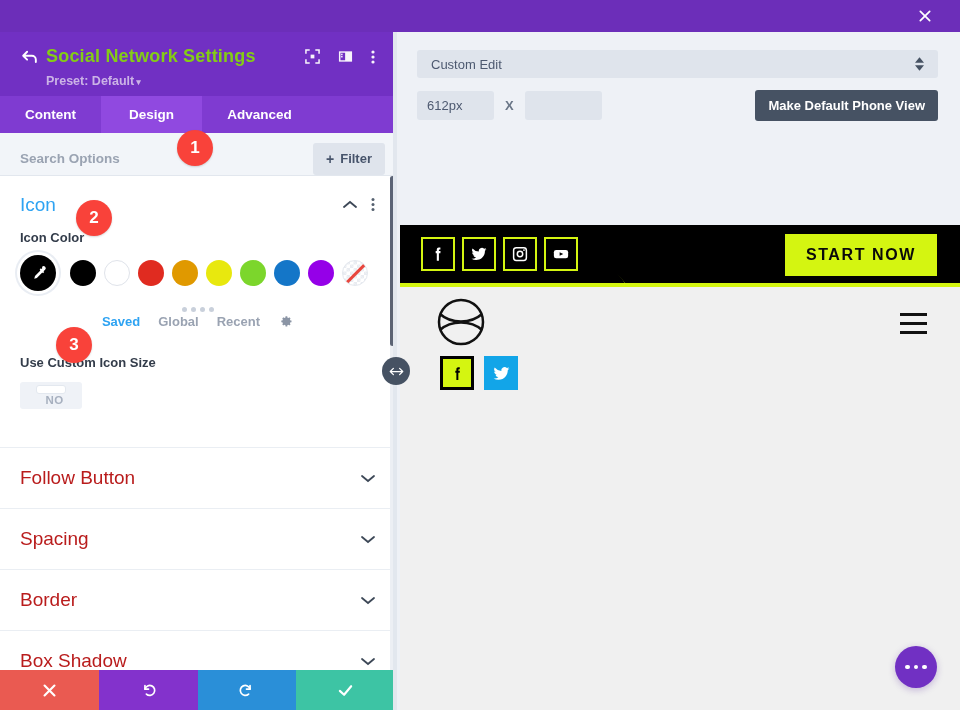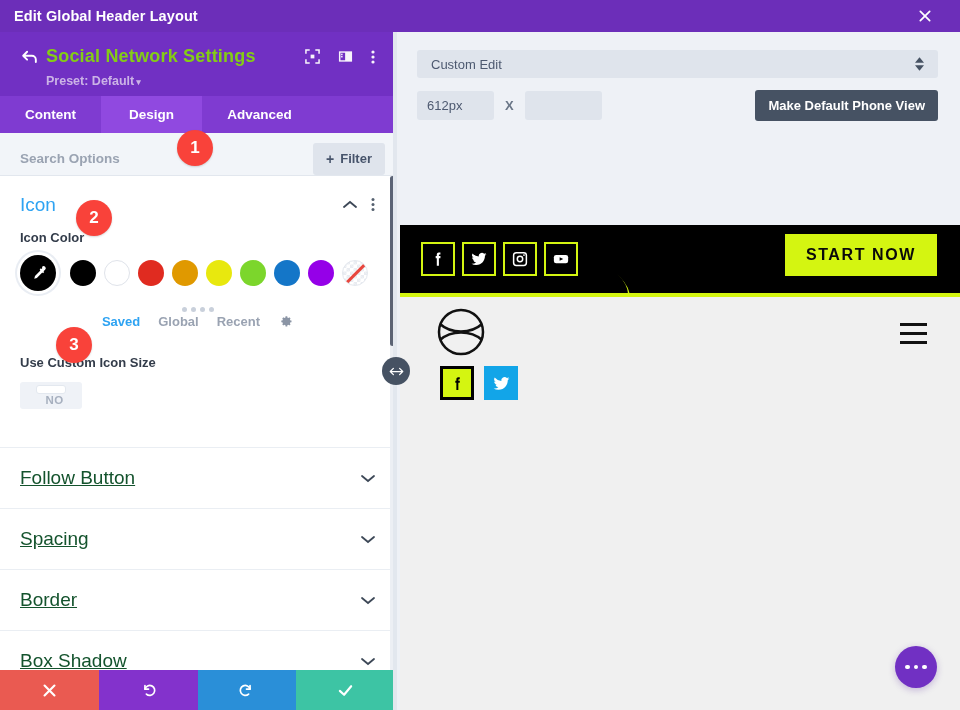--- a/index.html
+++ b/index.html
@@ -173,21 +173,21 @@
     margin-left: 7px; letter-spacing: .4px;
   }
 
   .collapsed-sections { margin-top: 38px; }
   .sec-collapsed {
     height: 61px; border-top: 1px solid #eaeef3;
     display: flex; align-items: center;
     padding: 0 20px; cursor: pointer;
   }
   .sec-collapsed .c-title {
-    font-size: 19px; color: #14532d; flex: 1 1 auto; text-decoration: underline;
+    font-size: 19px; color: #b91c1c; flex: 1 1 auto;
   }
 
   
   .badge {
     position: absolute; width: 36px; height: 36px; border-radius: 50%;
     background: #f9423a; color: #fff; font-size: 17px; font-weight: bold;
     display: flex; align-items: center; justify-content: center;
     z-index: 60; box-shadow: 0 1px 2px rgba(0,0,0,.16);
   }
   #badge-1 { left: 177px; top: 130px; }
@@ -233,21 +233,21 @@
     font-size: 13px; font-weight: bold; border-radius: 3px;
     padding: 8px 13px; cursor: pointer;
   }
 
   
   .site {
     position: absolute; left: 5px; top: 193px; width: 560px; height: 485px;
     background: #f0f0f0; overflow: hidden;
   }
   .site-topbar {
-    position: relative; height: 72px; background: #000; overflow: hidden;
+    position: relative; height: 62px; background: #000; overflow: hidden;
     display: flex; align-items: center;
     border-bottom: 4px solid #d4f511;
   }
   .swoosh {
     position: absolute; left: -40px; top: 18px;
     width: 270px; height: 110px;
     border-radius: 50%;
     background: #d4f511;
     clip-path: polygon(0 0, 100% 0, 100% 48%, 0 48%);
     transform: rotate(0deg);
@@ -317,21 +317,20 @@
     position: absolute; left: 393px; top: 32px; width: 4px; height: 678px;
     background: #e2e7ee; z-index: 25;
   }
 </style>
 </head>
 <body>
 
 <div id="root">
 
   <div class="modal-titlebar">
-    <span class="mt-text">Edit Global Header Layout</span>
     <div class="modal-close">
       <svg viewBox="0 0 24 24">
         <path d="M5 5 L19 19 M19 5 L5 19" stroke="#fff" stroke-width="2.6" stroke-linecap="round" fill="none"></path>
       </svg>
     </div>
   </div>
 
   <div id="preview-area">
 
     <div class="pv-controls">

